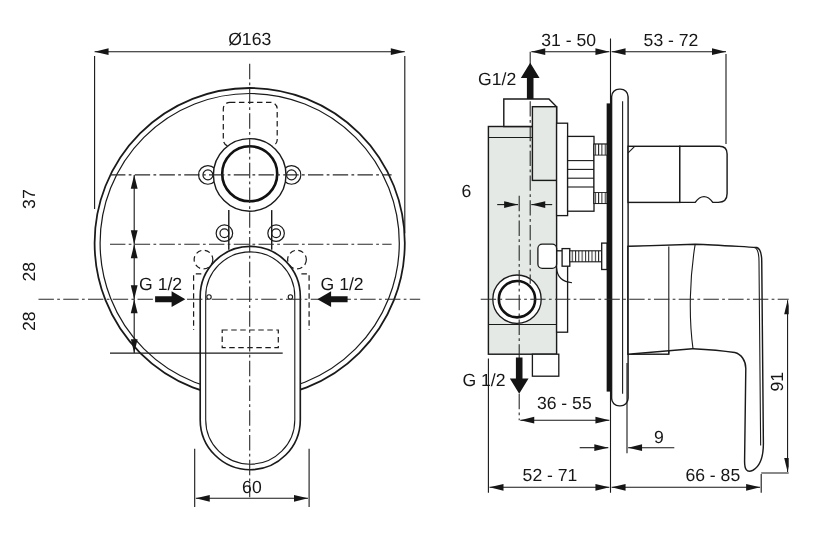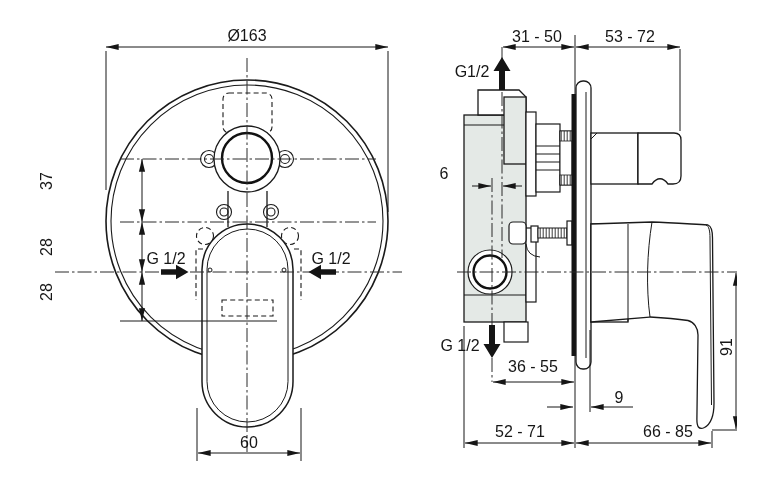--- a/index.html
+++ b/index.html
@@ -1,16 +1,16 @@
 <!DOCTYPE html>
 <html><head>
 <meta charset="utf-8">
 <style>
   html,body{margin:0;padding:0;background:#fff;}
-  .canvas{position:relative;width:717px;height:490px;background:#fff;overflow:hidden;margin-left:20px;}
+  .canvas{position:relative;width:717px;height:490px;background:#fff;overflow:hidden;}
   svg{display:block;}
   text{font-family:"Liberation Sans","DejaVu Sans",sans-serif;font-size:16px;fill:#161616;}
   .thin{stroke:#1a1a1a;stroke-width:1;fill:none;}
   .med{stroke:#1a1a1a;stroke-width:1.3;fill:none;}
   .whitefill{fill:#ffffff;}
   .dash{stroke:#1a1a1a;stroke-width:1.1;fill:none;stroke-dasharray:5 3.2;}
   .cline{stroke:#2a2a2a;stroke-width:1;fill:none;stroke-dasharray:14 3 2.5 3;}
   .dim{stroke:#161616;stroke-width:1;fill:none;}
   .lbl{fill:#161616;}
 </style>

